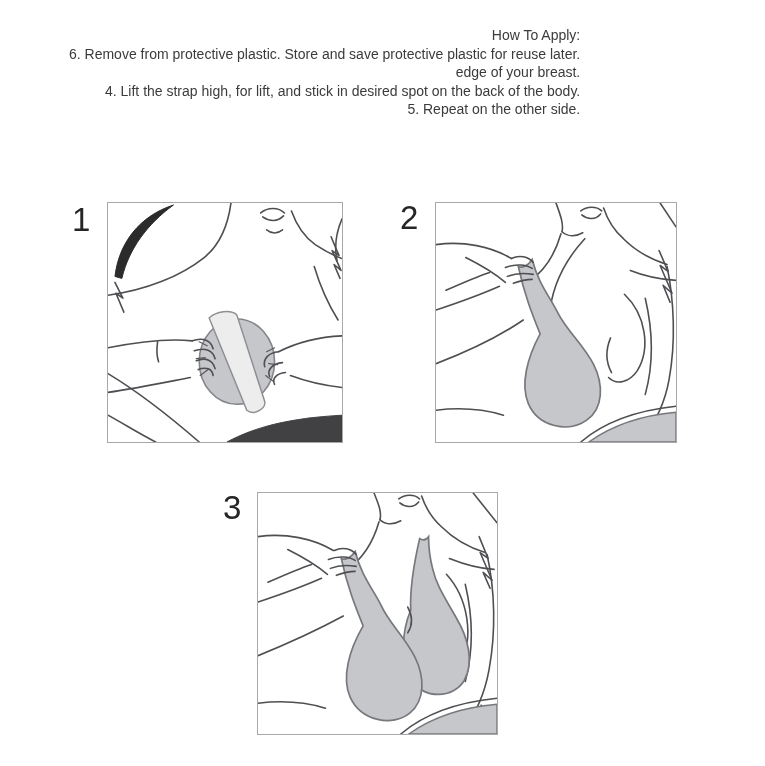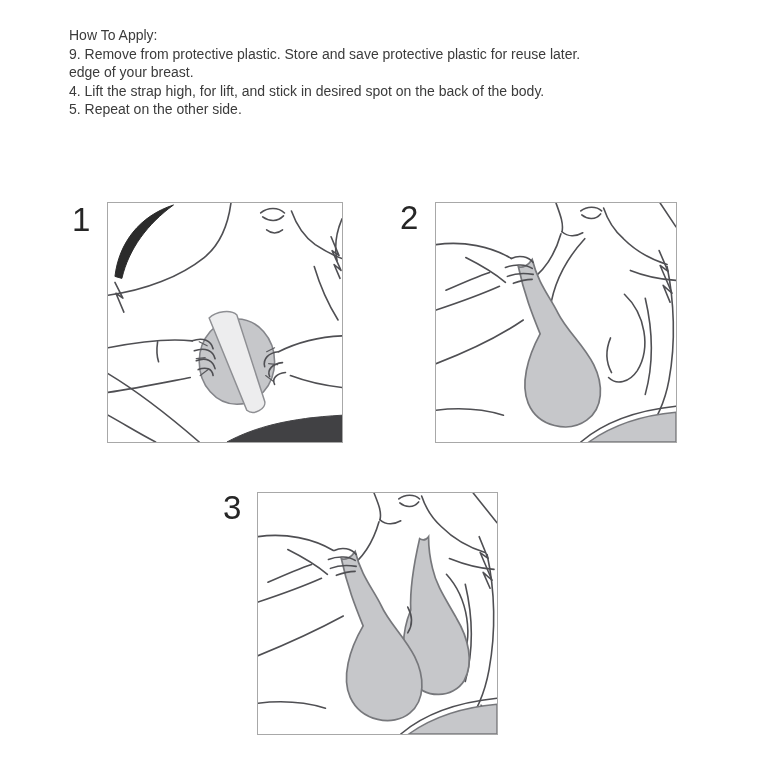--- a/index.html
+++ b/index.html
@@ -4,21 +4,21 @@
 <style>
   html,body { margin:0; padding:0; background:#ffffff; }
   .stage {
     position:relative; width:765px; height:766px; background:#ffffff;
     font-family:"Liberation Sans", sans-serif; overflow:hidden;
   }
   .instructions {
     position:absolute; left:69px; top:26px;
     color:#3b3b3b; font-size:14px; line-height:18.5px;
   }
-  .instructions .line { white-space:nowrap; }
+  .instructions .line { white-space:nowrap;text-align:right; }
   .panel {
     position:absolute; box-sizing:border-box;
     border:1.5px solid #a8a8a8; background:#ffffff; overflow:hidden;
   }
   .panel svg { display:block; width:100%; height:100%; }
   .panel-number {
     position:absolute; color:#262626; font-size:33px; line-height:33px;
     font-weight:400;
   }
   #panel-1 { left:107px; top:202px; width:236px; height:241px; }
@@ -31,21 +31,21 @@
          stroke-linecap:round; stroke-linejoin:round; }
   .art-thin { stroke:#5a5a5e; stroke-width:1.2; fill:none; stroke-linecap:round; }
 </style>
 </head>
 <body>
 
 <div class="stage">
 
   <div class="instructions">
     <div class="line">How To Apply:</div>
-    <div class="line">9. Remove from protective plastic. Store and save protective plastic for reuse later.</div>
+    <div class="line">6. Remove from protective plastic. Store and save protective plastic for reuse later.</div>
     <div class="line">edge of your breast.</div>
     <div class="line">4. Lift the strap high, for lift, and stick in desired spot on the back of the body.</div>
     <div class="line">5. Repeat on the other side.</div>
   </div>
 
   <div class="panel-number" id="num-1">1</div>
   <div class="panel-number" id="num-2">2</div>
   <div class="panel-number" id="num-3">3</div>
 
   <div class="panel" id="panel-1">

